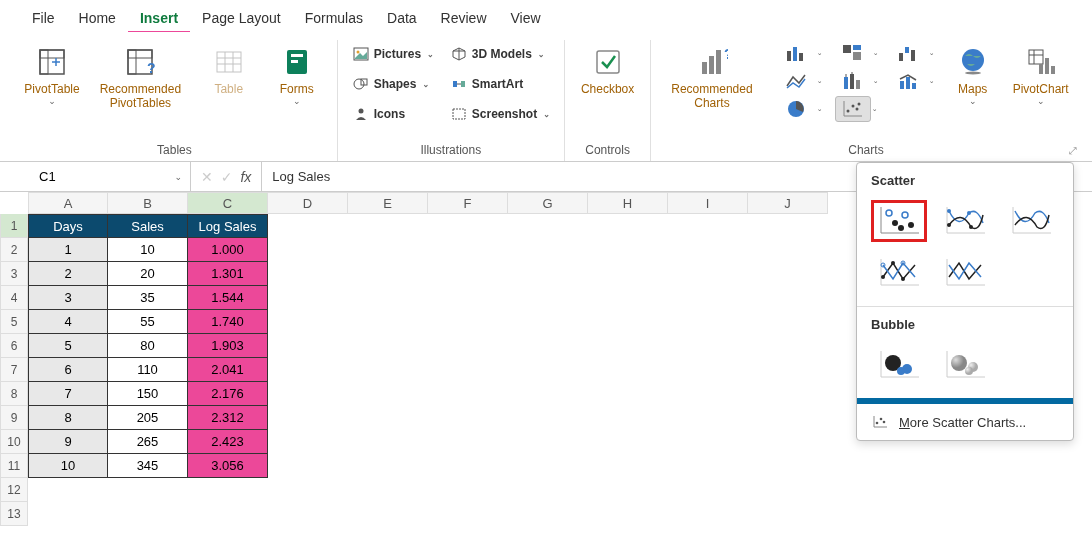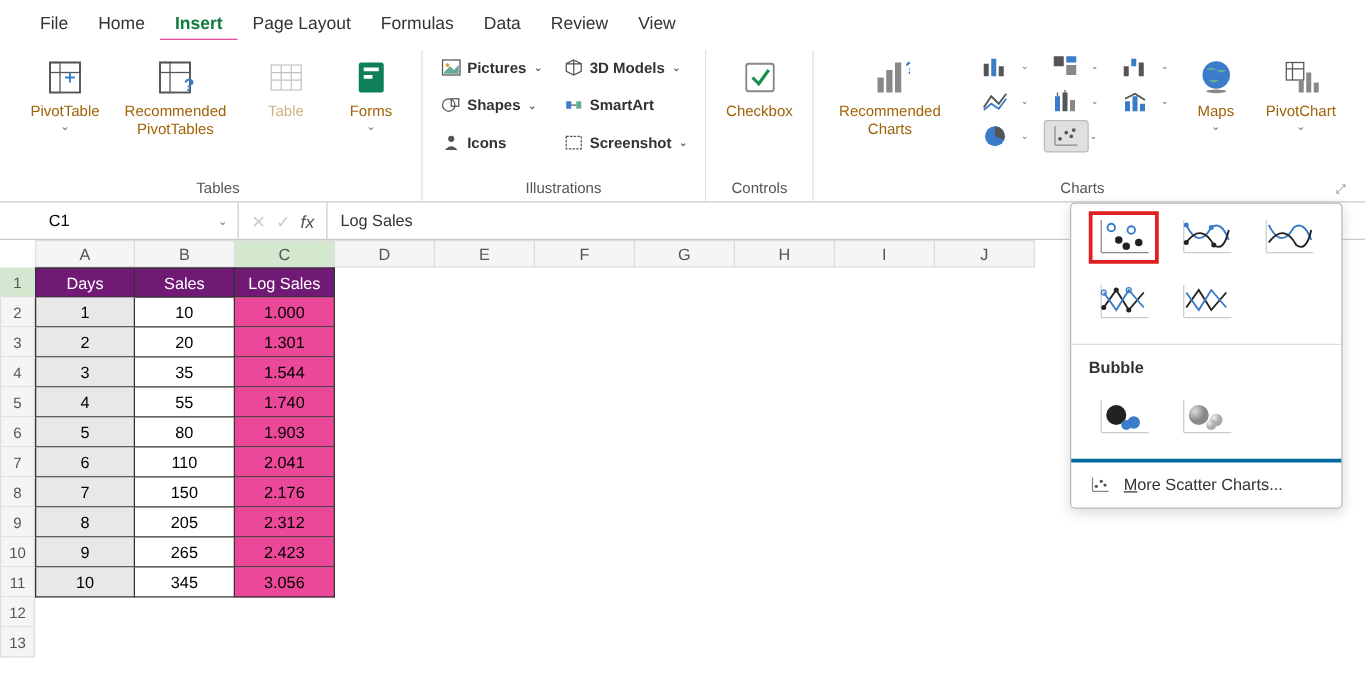--- a/index.html
+++ b/index.html
@@ -54,32 +54,32 @@
 .col-A { width: 80px; }
 .col-B { width: 80px; }
 .col-C { width: 80px; }
 .col-other { width: 80px; }
 
 .row { display: flex; }
 .row-header { width: 28px; border: 1px solid #ddd; border-top: none; background: #f5f5f5; text-align: center; font-size: 12px; color: #555; height: 24px; line-height: 24px; }
 .row-header.selected { background: #d4e8d0; }
 .cell { border: 1px solid #333; border-top: none; border-left: none; height: 24px; line-height: 24px; text-align: center; font-size: 13px; }
 .cell.first-col { border-left: 1px solid #333; }
-.cell.header-cell { background: #701a75; color: #fff; font-weight: 500; border-top: 1px solid #333; }
+.cell.header-cell { background: #0c4a6e; color: #fff; font-weight: 500; border-top: 1px solid #333; }
 .cell.days-col { background: #e8e8e8; }
 .cell.log-col { background: #ec4899; }
 
 
 .dropdown-panel { position: absolute; top: 162px; right: 18px; width: 218px; background: #fff; border: 1px solid #bbb; box-shadow: 0 3px 10px rgba(0,0,0,0.15); border-radius: 4px; z-index: 100; }
 .panel-section-title { font-weight: 600; font-size: 13px; padding: 10px 14px 6px 14px; color: #333; }
 .panel-grid { display: flex; flex-wrap: wrap; gap: 10px; padding: 6px 14px 12px 14px; }
 .panel-item { width: 56px; height: 42px; display: flex; align-items: center; justify-content: center; cursor: pointer; }
 .panel-item.highlighted { border: 3px solid #e02020; }
 .panel-separator { border-top: 1px solid #ddd; margin: 0; }
-.panel-footer { display: flex; align-items: flex-start; gap: 10px; padding: 10px 14px; cursor: pointer; font-size: 13px; color: #333; border-top: 3px solid #0369a1; }
+.panel-footer { display: flex; align-items: center; gap: 10px; padding: 10px 14px; cursor: pointer; font-size: 13px; color: #333; border-top: 6px solid #0369a1; }
 .panel-footer u { text-decoration: underline; }
 
 .dialog-launcher { position: absolute; right: 4px; bottom: 4px; font-size: 10px; color: #888; cursor: pointer; }
 
 svg { display: block; }
 </style>
 </head>
 <body>
 
 <div class="menu-tabs">
@@ -451,20 +451,21 @@
     </div>
   <div class="row">
     <div class="row-header">12</div>
   </div>
   <div class="row">
     <div class="row-header">13</div>
   </div>
 </div>
 
 <div class="dropdown-panel">
+  <div class="panel-section-title">Scatter</div>
   <div class="panel-grid">
     <div class="panel-item highlighted">
       <svg width="48" height="36">
           <line x1="6" y1="4" x2="6" y2="30" stroke="#888"></line>
           <line x1="6" y1="30" x2="44" y2="30" stroke="#888"></line>
           <circle cx="14" cy="10" r="3" fill="none" stroke="#3a7cc9" stroke-width="1.5"></circle>
           <circle cx="20" cy="20" r="3" fill="#222"></circle>
           <circle cx="30" cy="12" r="3" fill="none" stroke="#3a7cc9" stroke-width="1.5"></circle>
           <circle cx="36" cy="22" r="3" fill="#222"></circle>
           <circle cx="26" cy="25" r="3" fill="#222"></circle>

